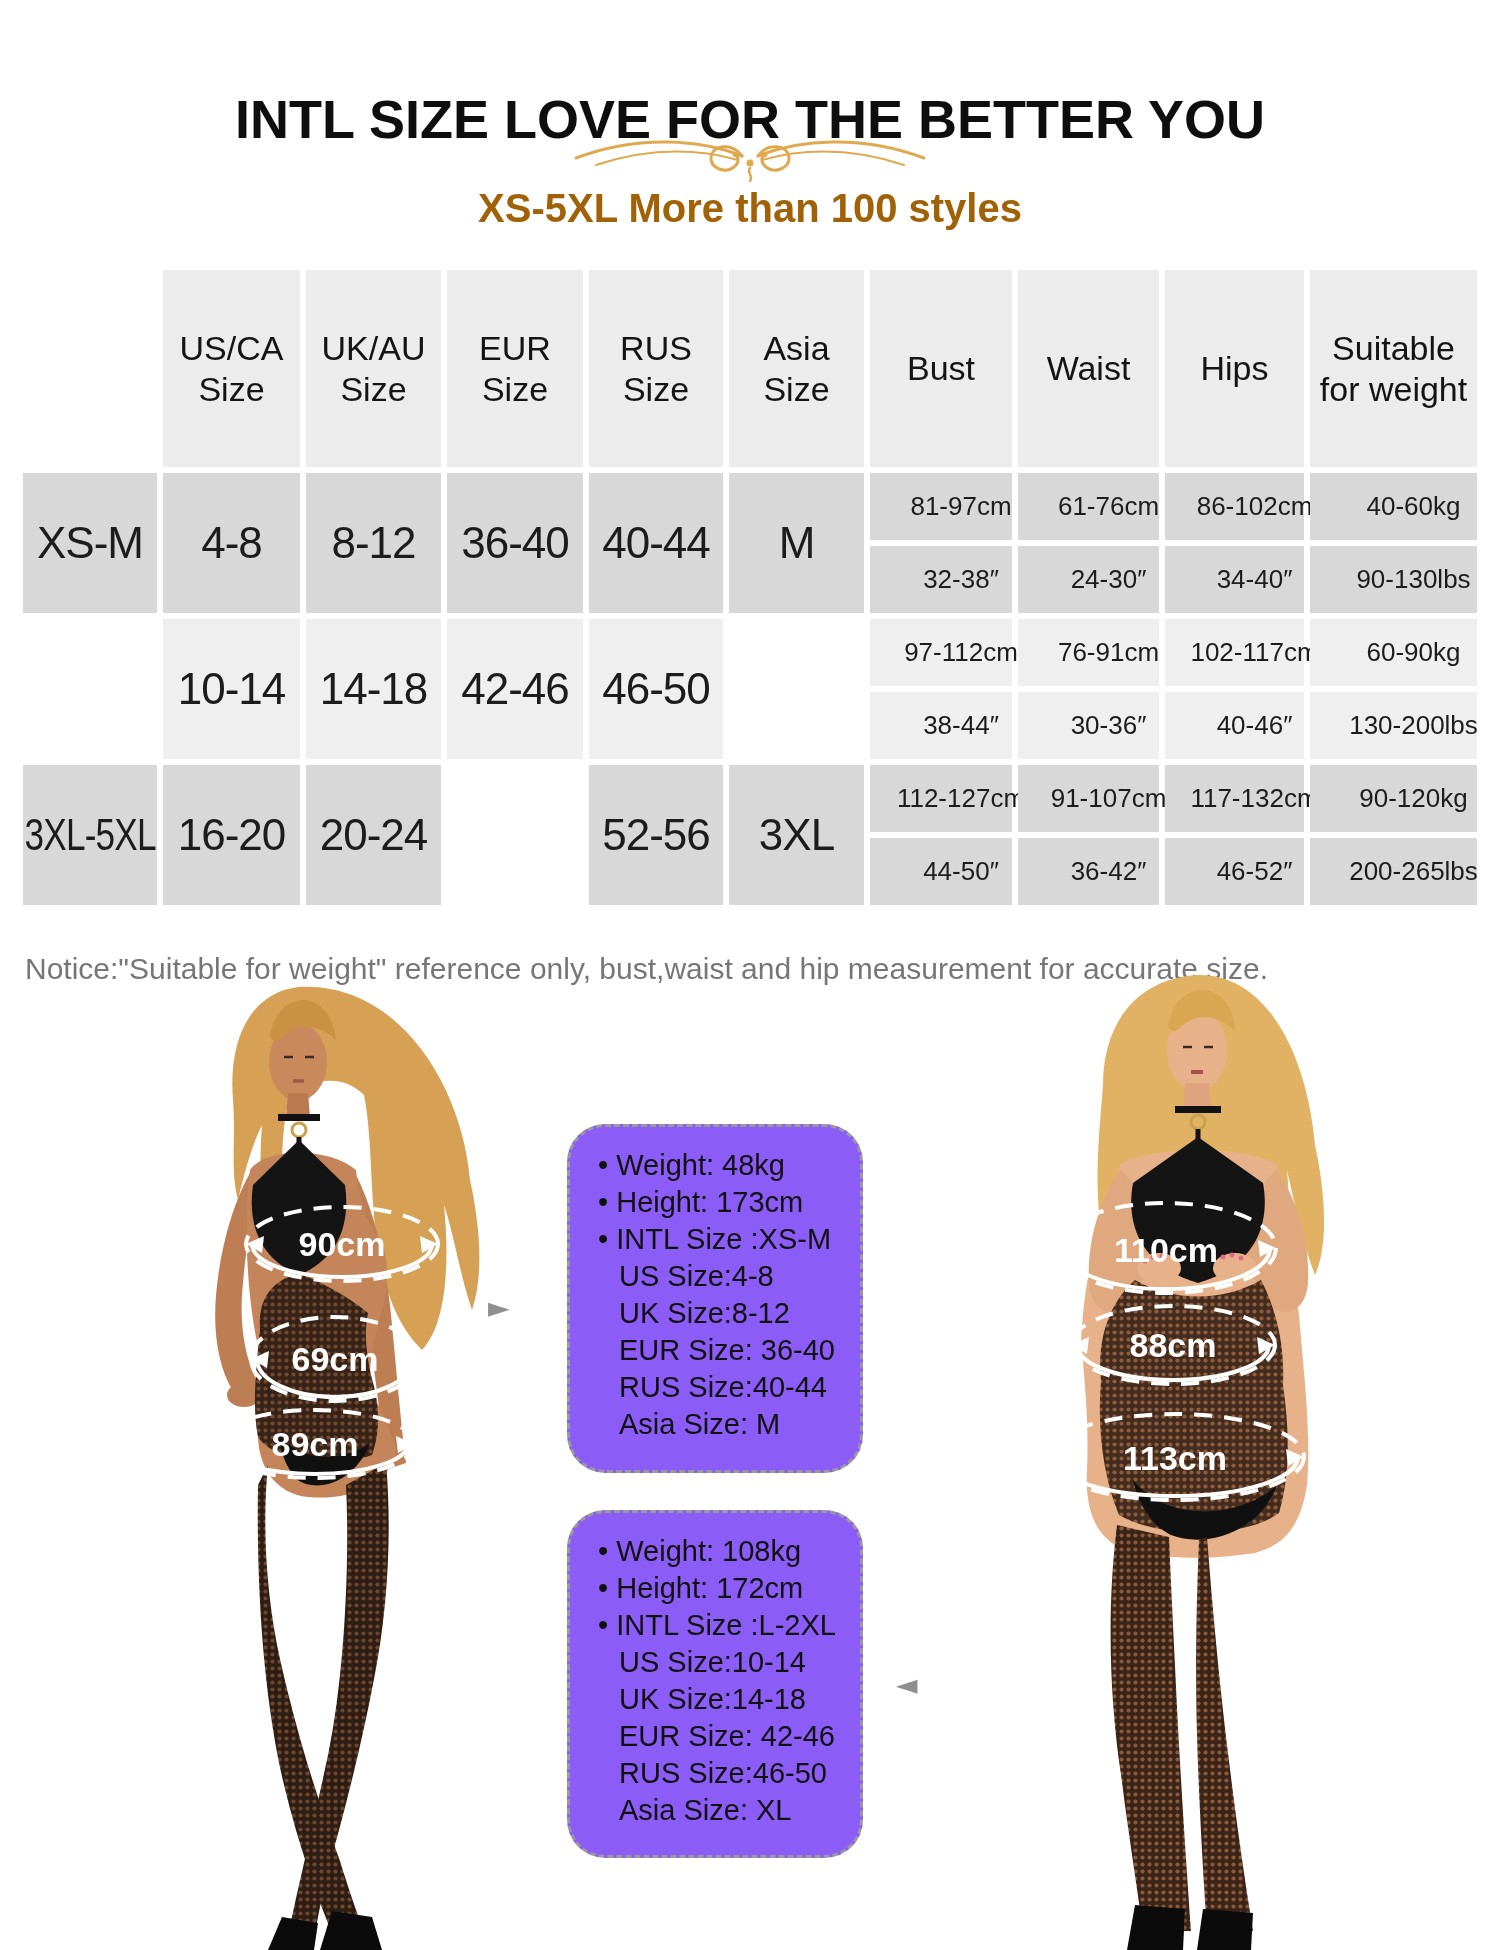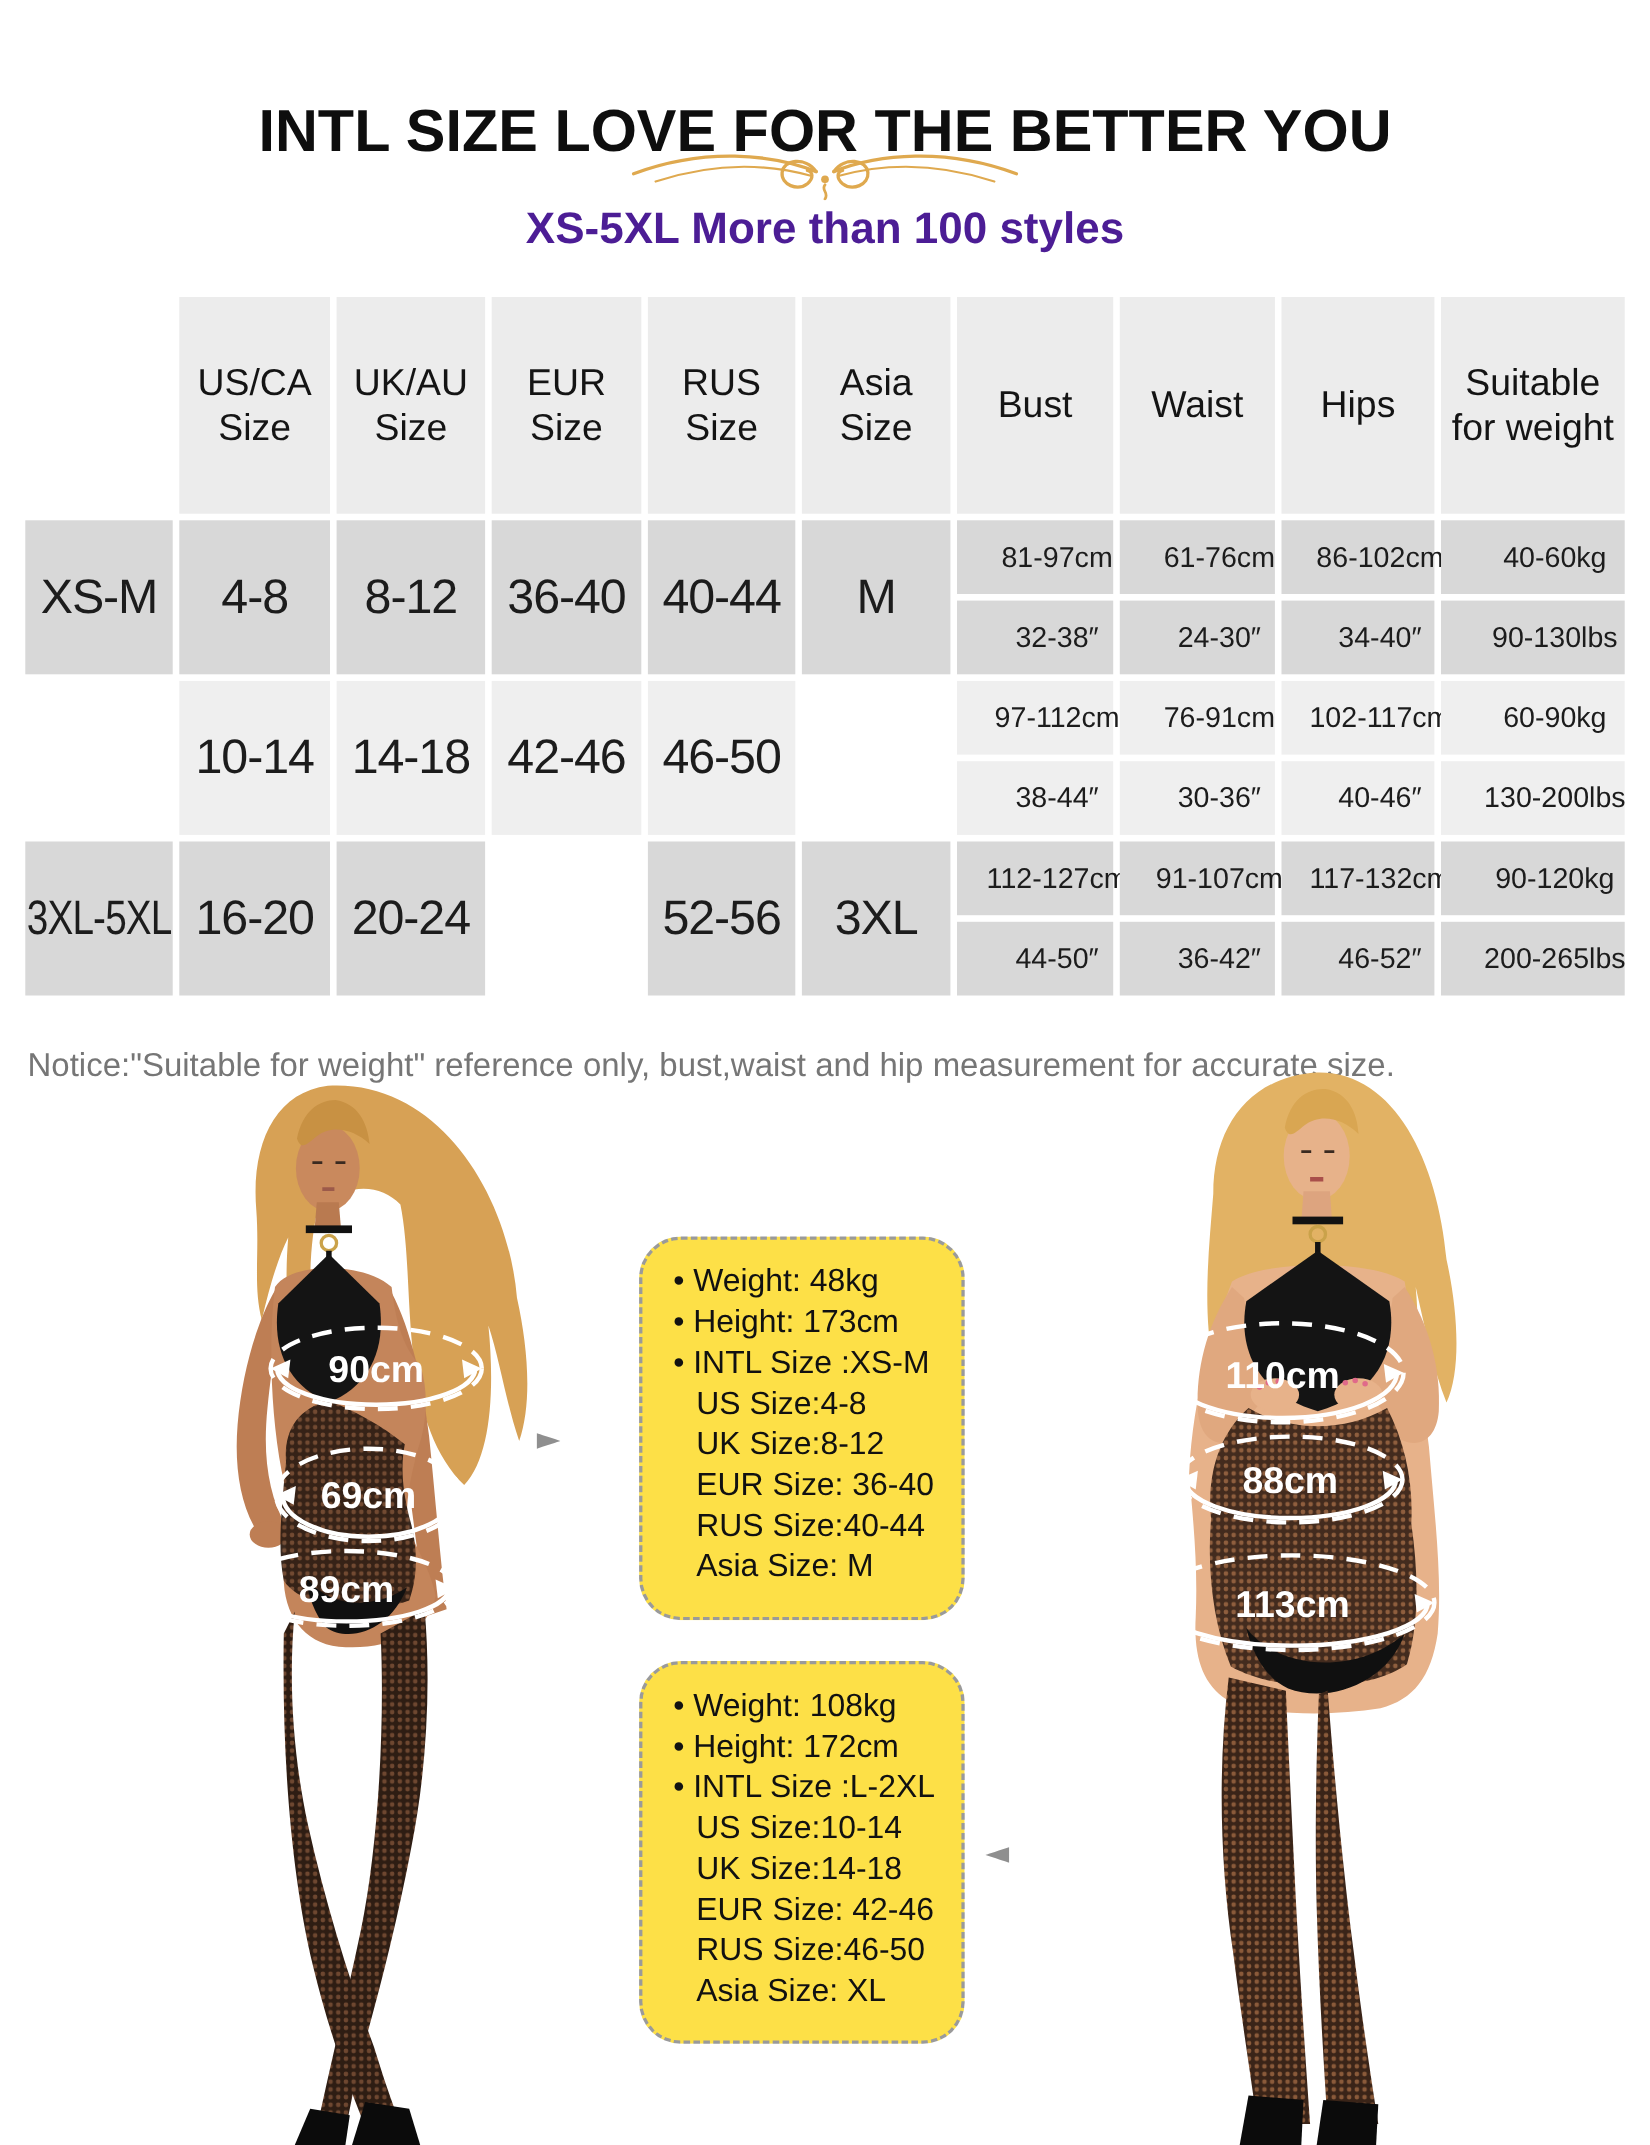--- a/index.html
+++ b/index.html
@@ -3,42 +3,42 @@
 <meta charset="utf-8">
 <style>
   html,body{margin:0;padding:0;background:#fff;}
   .page{position:relative;width:1500px;height:1950px;background:#fff;overflow:hidden;
         font-family:"Liberation Sans","DejaVu Sans",sans-serif;color:#1c1c1c;}
 
   .title{position:absolute;top:52px;left:0;width:1500px;text-align:center;
          font-size:54px;font-weight:700;letter-spacing:0px;color:#0e0e0e;}
   .ornament{position:absolute;top:128px;left:570px;width:360px;height:54px;}
   .subtitle{position:absolute;top:186px;left:0;width:1500px;text-align:center;
-            font-size:40px;font-weight:600;color:#4c1d95;}
+            font-size:40px;font-weight:600;color:#a16207;}
 
   .size-table{position:absolute;left:23px;top:270px;display:grid;
       grid-template-columns:134px 137px 135px 136px 134px 135px 142px 141px 139px 167px;
       grid-template-rows:197px repeat(6,67px);
       gap:6px;background:#fff;}
   .cell{display:flex;align-items:center;justify-content:center;text-align:center;}
   .hdr{background:#ececec;font-size:34px;line-height:1.18;color:#141414;}
   .dark{background:#d8d8d8;}
   .light{background:#efefef;}
   .big{font-size:44px;letter-spacing:-1px;white-space:nowrap;}
   .small{font-size:26px;white-space:nowrap;padding-left:40px;}
   .squeeze{display:inline-block;transform:scaleX(0.8);}
 
   .notice{position:absolute;left:25px;top:922px;font-size:30px;color:#767676;}
 
   .model-photo{position:absolute;}
   .model-slim{left:150px;top:965px;width:345px;height:985px;}
   .model-plus{left:985px;top:965px;width:405px;height:985px;}
 
-  .info-box{position:absolute;left:581px;width:296px;box-sizing:border-box;
-            border:3px dashed #9a9a9a;border-radius:38px;background:#fde047;
+  .info-box{position:absolute;left:567px;width:296px;box-sizing:border-box;
+            border:3px dashed #9a9a9a;border-radius:38px;background:#8b5cf6;
             padding:20px 10px 0 28px;}
   .info-box-1{top:1124px;height:349px;}
   .info-box-2{top:1510px;height:348px;}
   .info-line{font-size:29px;line-height:37px;color:#111;white-space:nowrap;}
   .indent{padding-left:21px;}
 
   .pointer{position:absolute;font-family:"DejaVu Sans",sans-serif;
            font-size:28px;color:#8f8f8f;line-height:1;}
   .pointer-right{left:488px;top:1294px;}
   .pointer-left{left:896px;top:1671px;}

